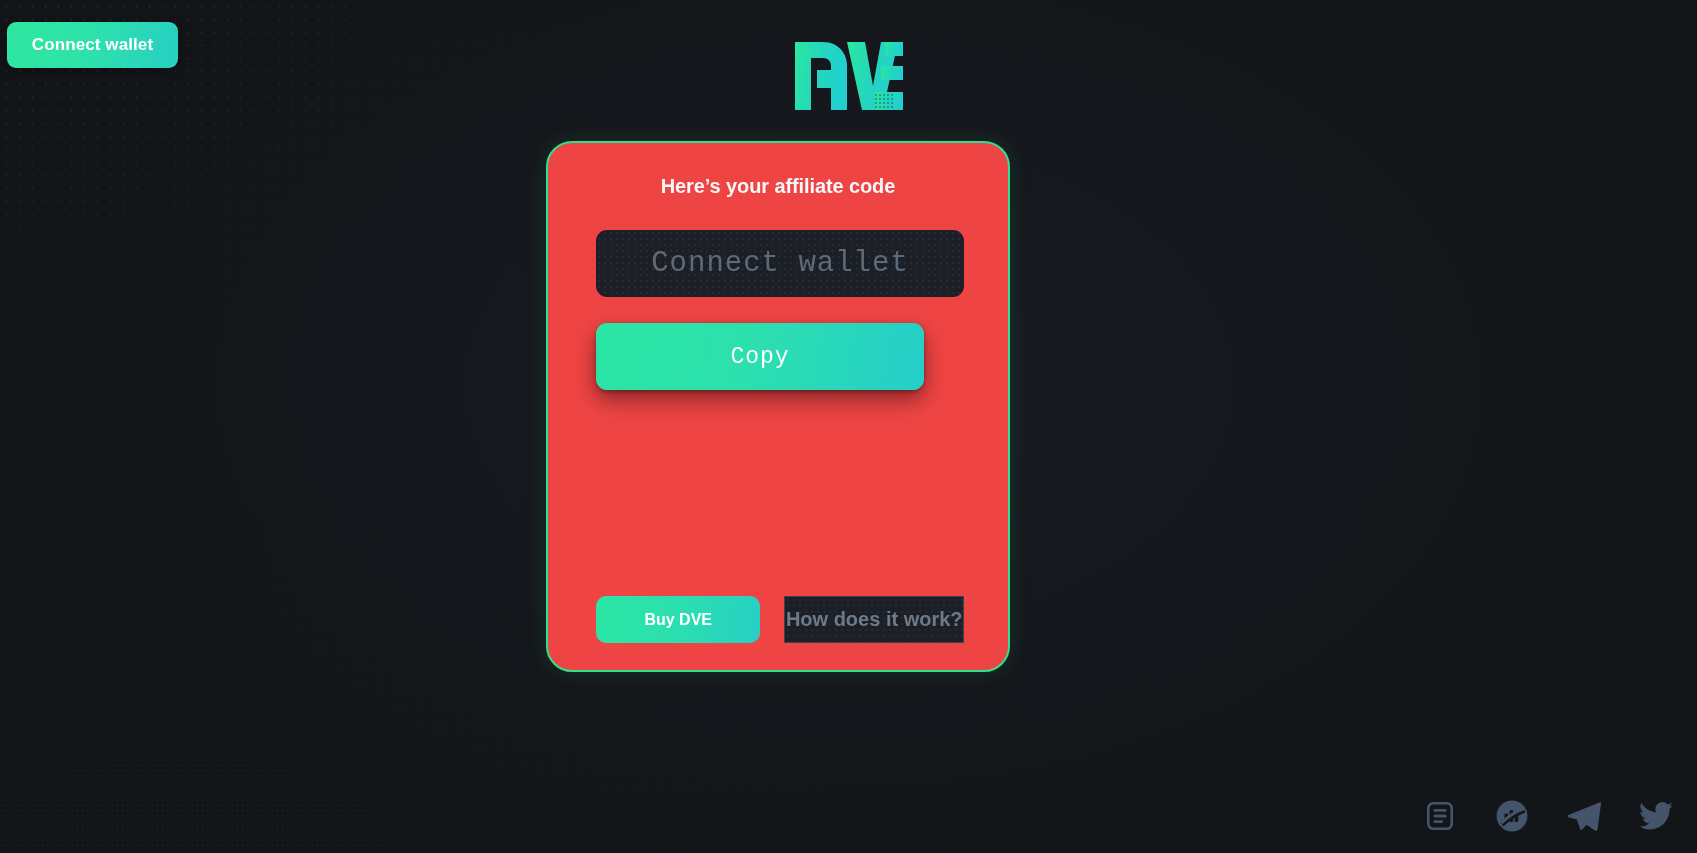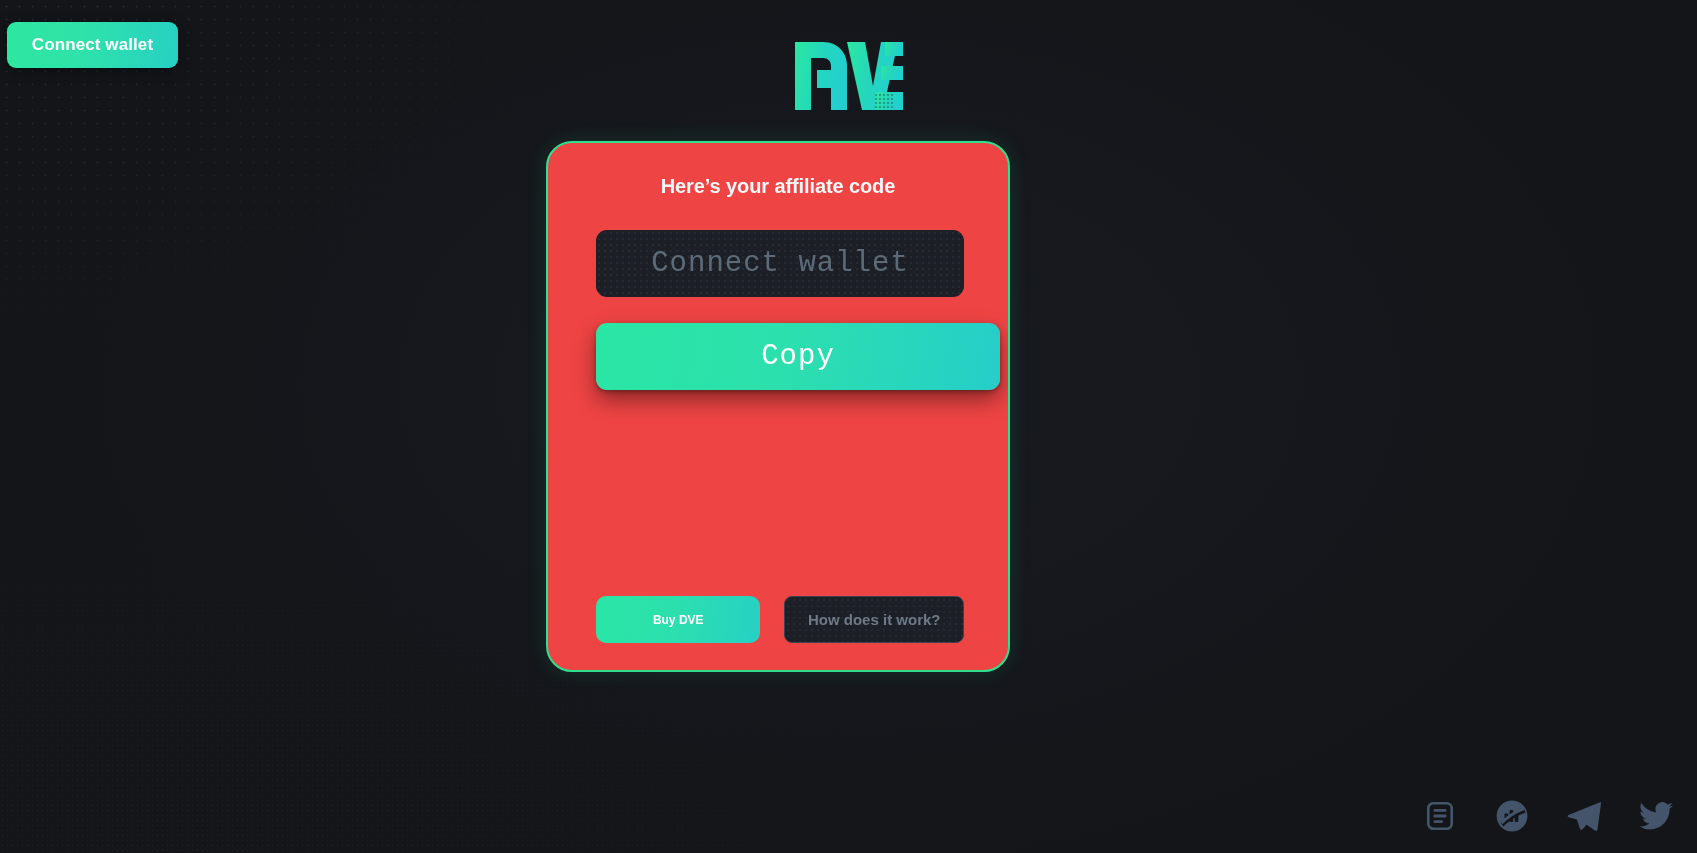--- a/index.html
+++ b/index.html
@@ -111,62 +111,62 @@
     outline:none;
   }
   #affiliate-code-input::placeholder {
     color:#5d6b79;
     opacity:1;
   }
 
   #copy-button {
     position:absolute;
     left:48px; top:180px;
-    width:404px; height:67px;
+    width:328px; height:67px;
     border:none;
     border-radius:11px;
     background:linear-gradient(100deg, #2ae6a4 0%, #2ce0ad 45%, #25cec9 100%);
     color:#ffffff;
     font-family:"Liberation Mono", monospace;
-    font-size:29px;
+    font-size:23px;
     letter-spacing:1px;
     cursor:pointer;
     box-shadow:0 10px 22px rgba(0,0,0,0.42), 0 2px 4px rgba(0,0,0,0.3);
     display:flex; align-items:center; justify-content:center;
   }
 
   #card-actions {
     position:absolute;
     left:48px; bottom:27px;
     width:368px;
     display:flex;
     gap:24px;
   }
   #buy-dve-button {
     width:176px; height:47px;
     border:none;
     border-radius:10px;
     background:linear-gradient(100deg, #2ae6a4 0%, #2ce0ad 45%, #26d0c5 100%);
     color:#ffffff;
     font-family:"Liberation Sans", sans-serif;
-    font-size:12px;
+    font-size:16px;
     font-weight:bold;
     cursor:pointer;
     display:flex; align-items:center; justify-content:center;
   }
   #how-it-works-button {
     width:192px; height:47px;
     border:1px solid #3a4250;
-    border-radius:8px;
+    border-radius:0;
     background:#1c1f26;
     background-image:radial-gradient(circle, rgba(130,150,170,0.09) 0.8px, transparent 1.0px);
     background-size:6px 6px;
     color:#6e7a88;
     font-family:"Liberation Sans", sans-serif;
-    font-size:15px;
+    font-size:20px;
     font-weight:bold;
     cursor:pointer;
     display:flex; align-items:center; justify-content:center;
   }
 
   
   #social-bar {
     position:absolute;
     right:24px; bottom:20px;
     display:flex;

